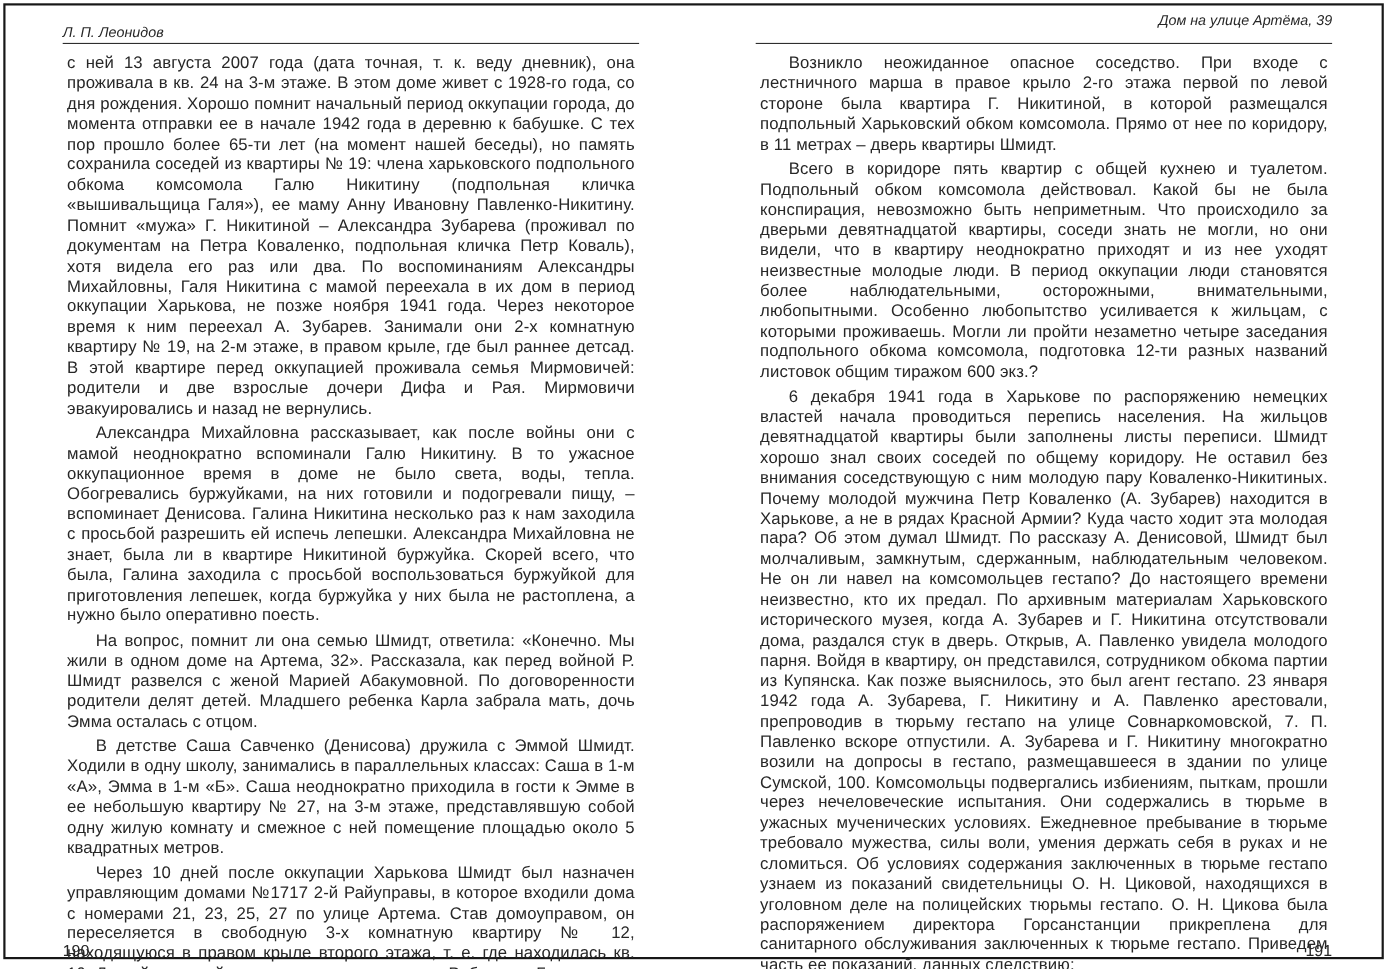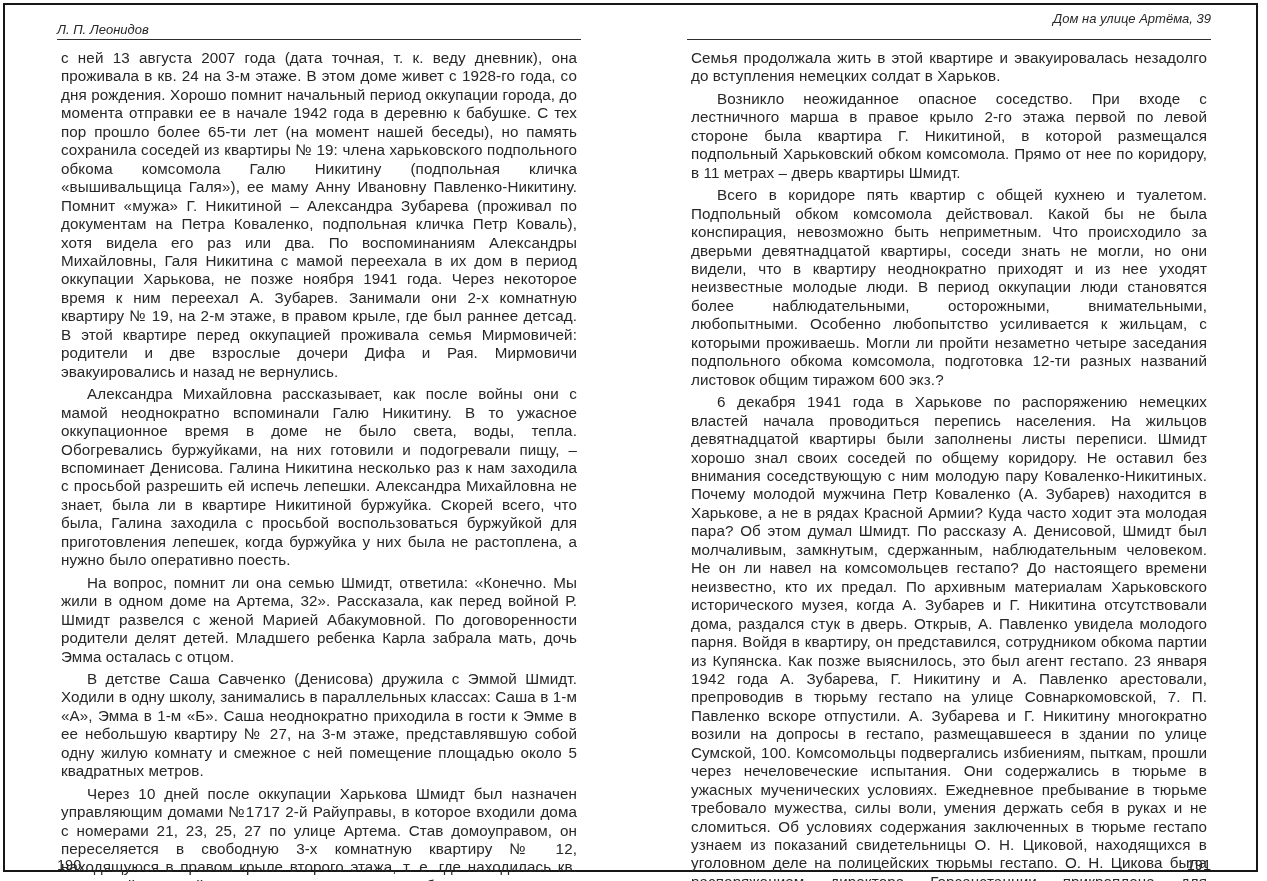--- a/index.html
+++ b/index.html
@@ -85,21 +85,20 @@
         <p class="para">В детстве Саша Савченко (Денисова) дружила с Эммой Шмидт. Ходили в одну школу, занимались в параллельных классах: Саша в 1-м «А», Эмма в 1-м «Б». Саша неоднократно приходила в гости к Эмме в ее небольшую квартиру № 27, на 3-м этаже, представлявшую собой одну жилую комнату и смежное с ней помещение площадью около 5 квадратных метров.</p>
         <p class="para">Через 10 дней после оккупации Харькова Шмидт был назначен управляющим домами №1717 2-й Райуправы, в которое входили дома с номерами 21, 23, 25, 27 по улице Артема. Став домоуправом, он переселяется в свободную 3-х комнатную квартиру № 12, находящуюся в правом крыле второго этажа, т. е. где находилась кв. 19. До войны в этой квартире проживала семья Рябцевых. Глава семьи Рябцев занимал должность директора одного из харьковских заводов, был репрессирован и расстрелян.</p>
       </div>
   </div>
 
   <div class="page page-right">
     <div class="running-header align-right">
       <div>Дом на улице Артёма, 39</div>
     </div>
     <div class="page-body">
-        <p class="para no-indent">Семья продолжала жить в этой квартире и эвакуировалась незадолго до вступления немецких солдат в Харьков.</p>
         <p class="para">Возникло неожиданное опасное соседство. При входе с лестничного марша в правое крыло 2-го этажа первой по левой стороне была квартира Г. Никитиной, в которой размещался подпольный Харьковский обком комсомола. Прямо от нее по коридору, в 11 метрах – дверь квартиры Шмидт.</p>
         <p class="para">Всего в коридоре пять квартир с общей кухнею и туалетом. Подпольный обком комсомола действовал. Какой бы не была конспирация, невозможно быть неприметным. Что происходило за дверьми девятнадцатой квартиры, соседи знать не могли, но они видели, что в квартиру неоднократно приходят и из нее уходят неизвестные молодые люди. В период оккупации люди становятся более наблюдательными, осторожными, внимательными, любопытными. Особенно любопытство усиливается к жильцам, с которыми проживаешь. Могли ли пройти незаметно четыре заседания подпольного обкома комсомола, подготовка 12-ти разных названий листовок общим тиражом 600 экз.?</p>
         <p class="para">6 декабря 1941 года в Харькове по распоряжению немецких властей начала проводиться перепись населения. На жильцов девятнадцатой квартиры были заполнены листы переписи. Шмидт хорошо знал своих соседей по общему коридору. Не оставил без внимания соседствующую с ним молодую пару Коваленко-Никитиных. Почему молодой мужчина Петр Коваленко (А. Зубарев) находится в Харькове, а не в рядах Красной Армии? Куда часто ходит эта молодая пара? Об этом думал Шмидт. По рассказу А. Денисовой, Шмидт был молчаливым, замкнутым, сдержанным, наблюдательным человеком. Не он ли навел на комсомольцев гестапо? До настоящего времени неизвестно, кто их предал. По архивным материалам Харьковского исторического музея, когда А. Зубарев и Г. Никитина отсутствовали дома, раздался стук в дверь. Открыв, А. Павленко увидела молодого парня. Войдя в квартиру, он представился, сотрудником обкома партии из Купянска. Как позже выяснилось, это был агент гестапо. 23 января 1942 года А. Зубарева, Г. Никитину и А. Павленко арестовали, препроводив в тюрьму гестапо на улице Совнаркомовской, 7. П. Павленко вскоре отпустили. А. Зубарева и Г. Никитину многократно возили на допросы в гестапо, размещавшееся в здании по улице Сумской, 100. Комсомольцы подвергались избиениям, пыткам, прошли через нечеловеческие испытания. Они содержались в тюрьме в ужасных мученических условиях. Ежедневное пребывание в тюрьме требовало мужества, силы воли, умения держать себя в руках и не сломиться. Об условиях содержания заключенных в тюрьме гестапо узнаем из показаний свидетельницы О. Н. Циковой, находящихся в уголовном деле на полицейских тюрьмы гестапо. О. Н. Цикова была распоряжением директора Горсанстанции прикреплена для санитарного обслуживания заключенных к тюрьме гестапо. Приведем часть ее показаний, данных следствию:</p>
       </div>
   </div>
 
   <div class="page-number num-left">190</div>
 
   <div class="page-number num-right">191</div>
 

